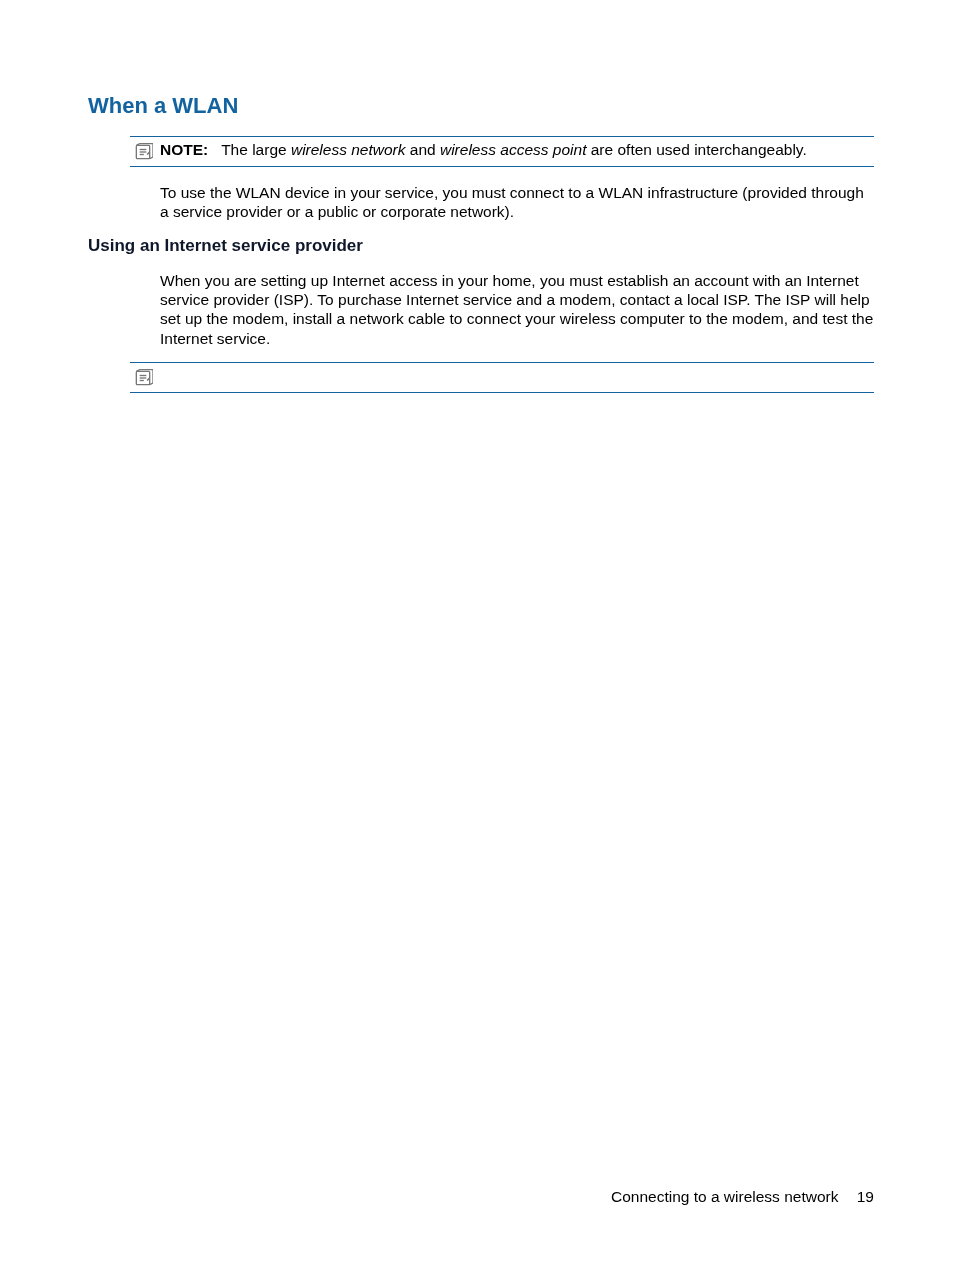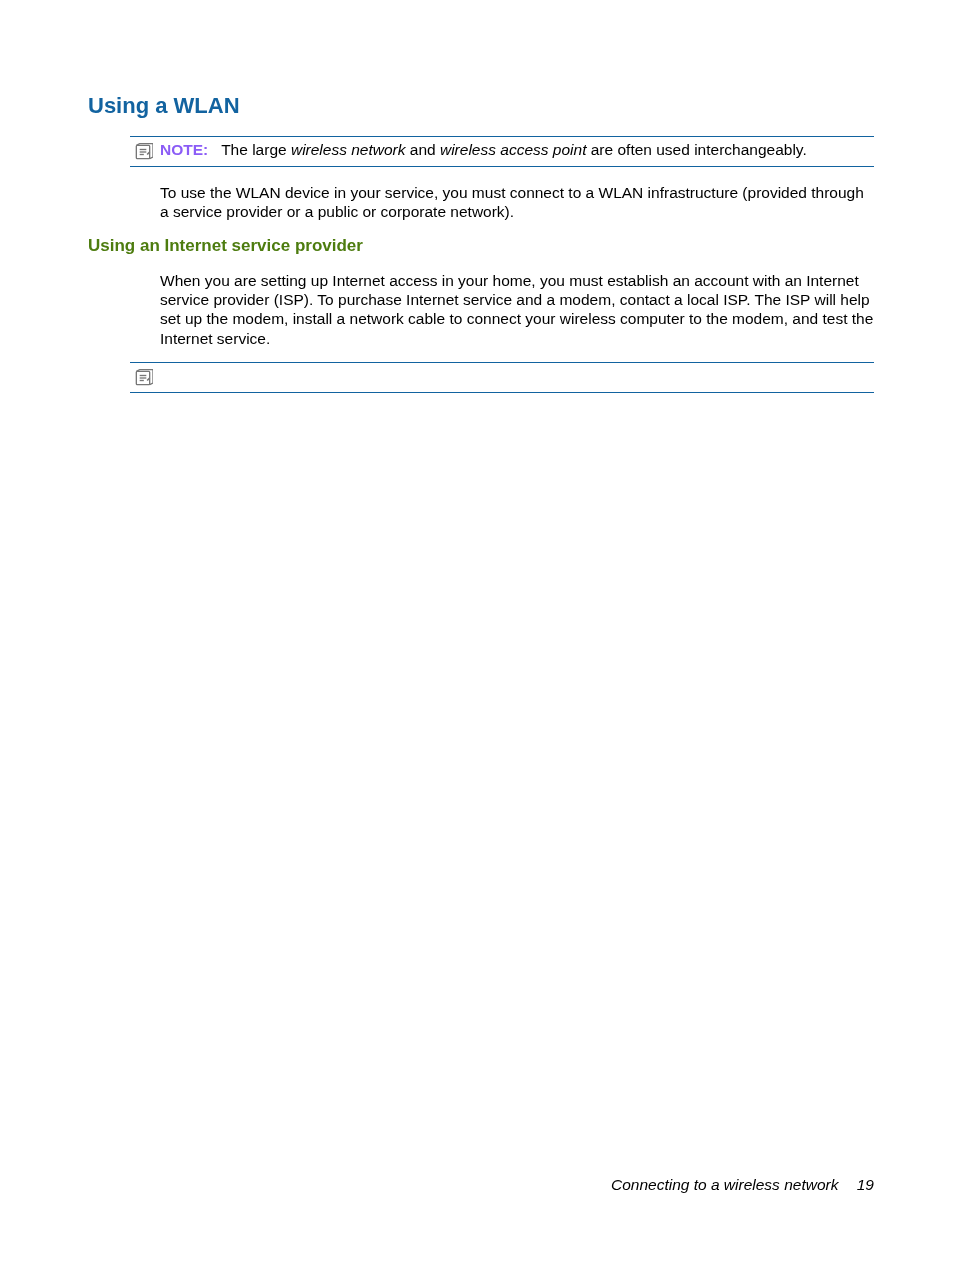--- a/index.html
+++ b/index.html
@@ -16,21 +16,21 @@
     .page {
       padding: 92px 80px 0 88px;
     }
     h1.section-title {
       color: #1263a0;
       font-size: 22px;
       font-weight: bold;
       margin-bottom: 16px;
     }
     h2.subsection-title {
-      color: #4d7c0f;
+      color: #0f172a;
       font-size: 17px;
       font-weight: bold;
       margin: 12px 0 14px 0;
     }
     .body-indent {
       padding-left: 72px;
     }
     .para {
       margin-bottom: 14px;
     }
@@ -54,21 +54,21 @@
       justify-content: center;
       color: #666;
       padding-top: 2px;
     }
     .note-icon svg { display: block; }
     .note-text {
       flex: 1;
       padding-top: 0;
     }
     .note-label {
-      color: #8b5cf6;
+      color: #000000;
       font-weight: bold;
     }
     ul.bullets {
       list-style: none;
       padding-left: 18px;
       margin-bottom: 12px;
     }
     ul.bullets li {
       position: relative;
       padding-left: 30px;
@@ -78,35 +78,34 @@
       content: "●";
       position: absolute;
       left: 0;
       top: 1px;
       font-size: 10px;
       color: #1263a0;
     }
     em.term { font-style: italic; }
     .footer {
       position: absolute;
-      bottom: 76px;
+      bottom: 64px;
       right: 80px;
       font-size: 15.5px;
-      font-style: italic;
     }
     .footer-page {
       margin-left: 14px;
     }
   </style>
 </head>
 <body>
 
 <div class="page">
 
-  <h1 class="section-title">Using a WLAN</h1>
+  <h1 class="section-title">When a WLAN</h1>
 
 
   <div class="note-box short">
     <span class="note-icon">
       <svg width="20" height="20" viewBox="0 0 24 24" fill="none" stroke="#777" stroke-width="1.6">
         <rect x="4" y="4" width="16" height="16" rx="1"></rect>
         <path d="M4 4 l4 -2 h16 v16 l-4 2" fill="none"></path>
         <line x1="8" y1="9" x2="16" y2="9"></line>
         <line x1="8" y1="12" x2="16" y2="12"></line>
         <line x1="8" y1="15" x2="13" y2="15"></line>

